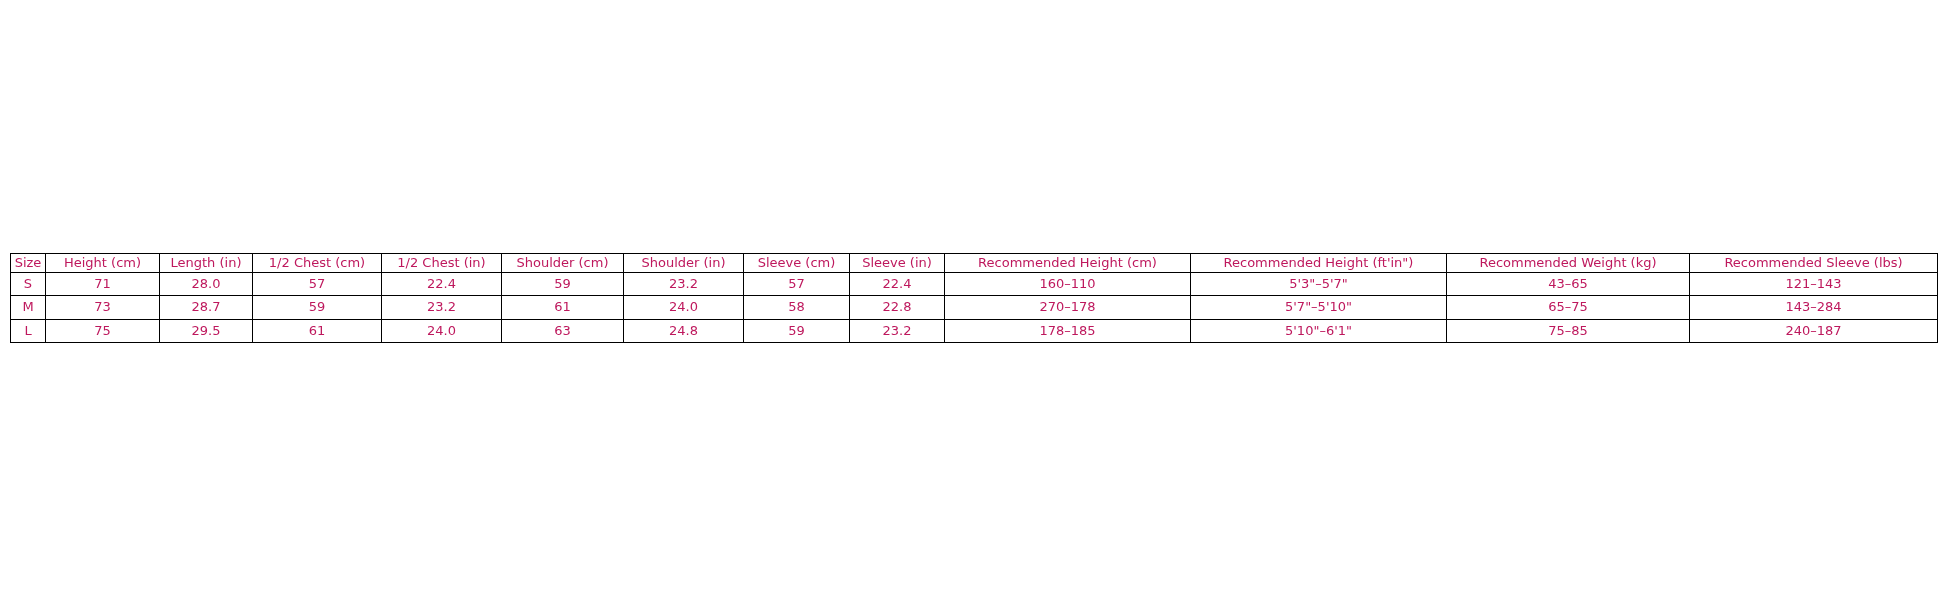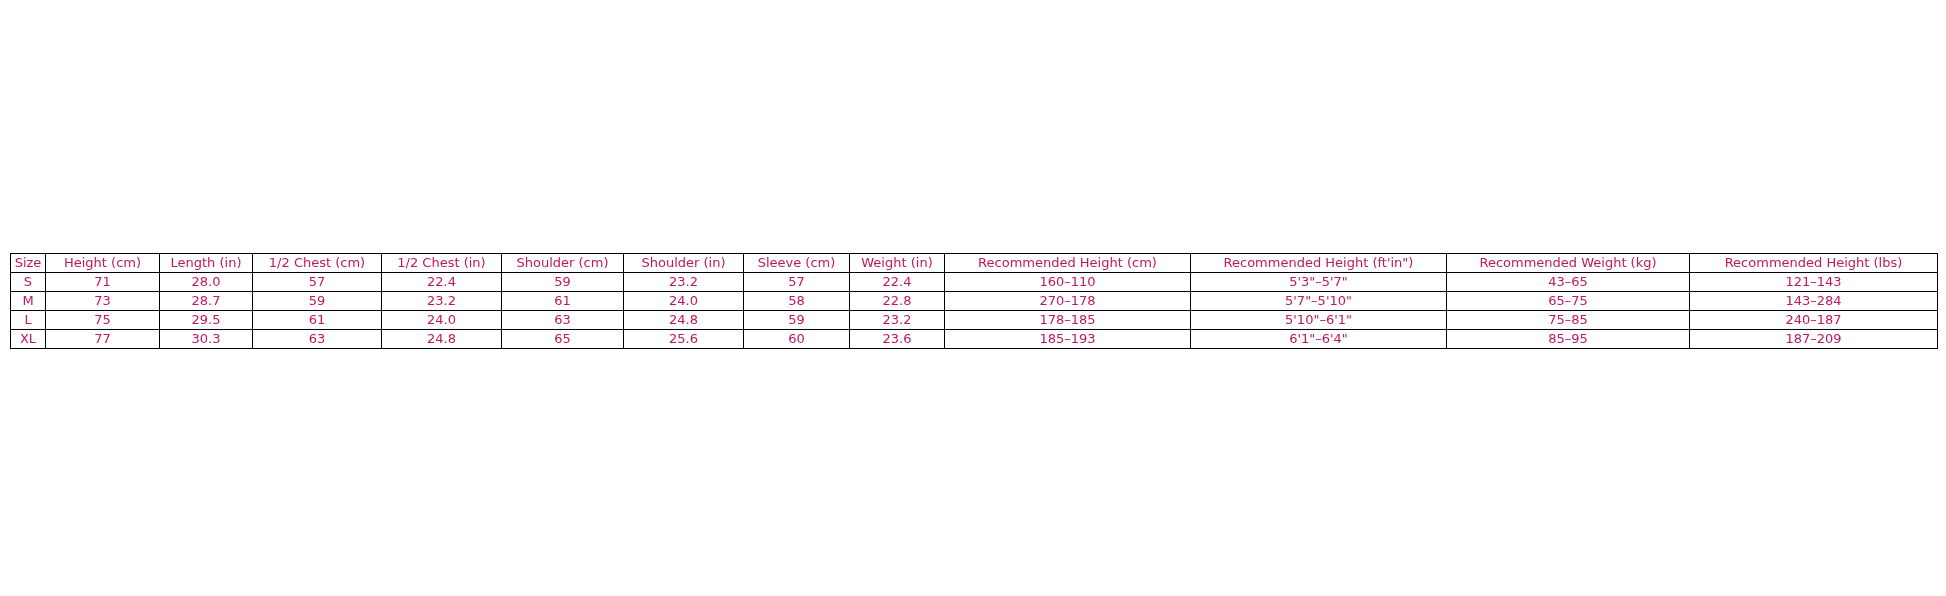--- a/index.html
+++ b/index.html
@@ -60,25 +60,25 @@
   <thead>
     <tr>
       <th>Size</th>
       <th>Height (cm)</th>
       <th>Length (in)</th>
       <th>1/2 Chest (cm)</th>
       <th>1/2 Chest (in)</th>
       <th>Shoulder (cm)</th>
       <th>Shoulder (in)</th>
       <th>Sleeve (cm)</th>
-      <th>Weight (in)</th>
+      <th>Sleeve (in)</th>
       <th>Recommended Height (cm)</th>
       <th>Recommended Height (ft'in")</th>
       <th>Recommended Weight (kg)</th>
-      <th>Recommended Height (lbs)</th>
+      <th>Recommended Sleeve (lbs)</th>
     </tr>
   </thead>
   <tbody>
     <tr>
       <td>S</td>
       <td>71</td>
       <td>28.0</td>
       <td>57</td>
       <td>22.4</td>
       <td>59</td>
@@ -113,29 +113,14 @@
       <td>24.0</td>
       <td>63</td>
       <td>24.8</td>
       <td>59</td>
       <td>23.2</td>
       <td>178–185</td>
       <td>5'10"–6'1"</td>
       <td>75–85</td>
       <td>240–187</td>
     </tr>
-    <tr>
-      <td>XL</td>
-      <td>77</td>
-      <td>30.3</td>
-      <td>63</td>
-      <td>24.8</td>
-      <td>65</td>
-      <td>25.6</td>
-      <td>60</td>
-      <td>23.6</td>
-      <td>185–193</td>
-      <td>6'1"–6'4"</td>
-      <td>85–95</td>
-      <td>187–209</td>
-    </tr>
   </tbody>
 </table>
 
 </body></html>

